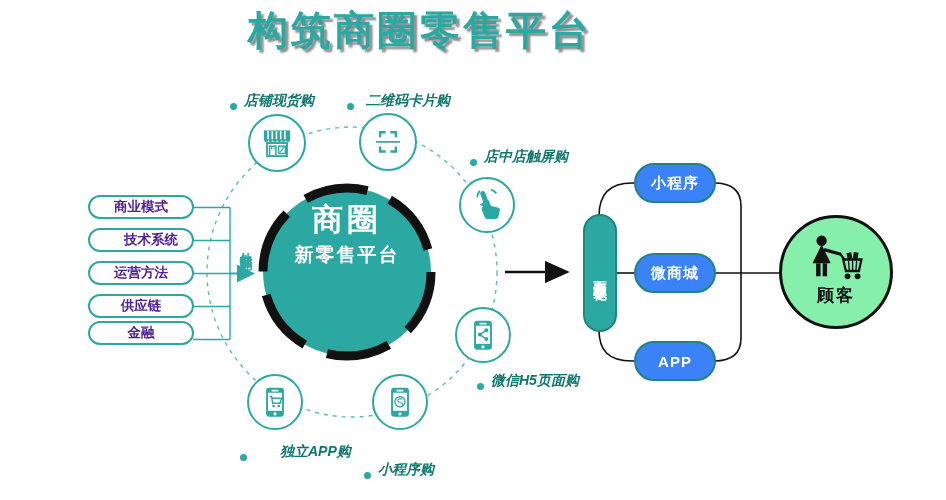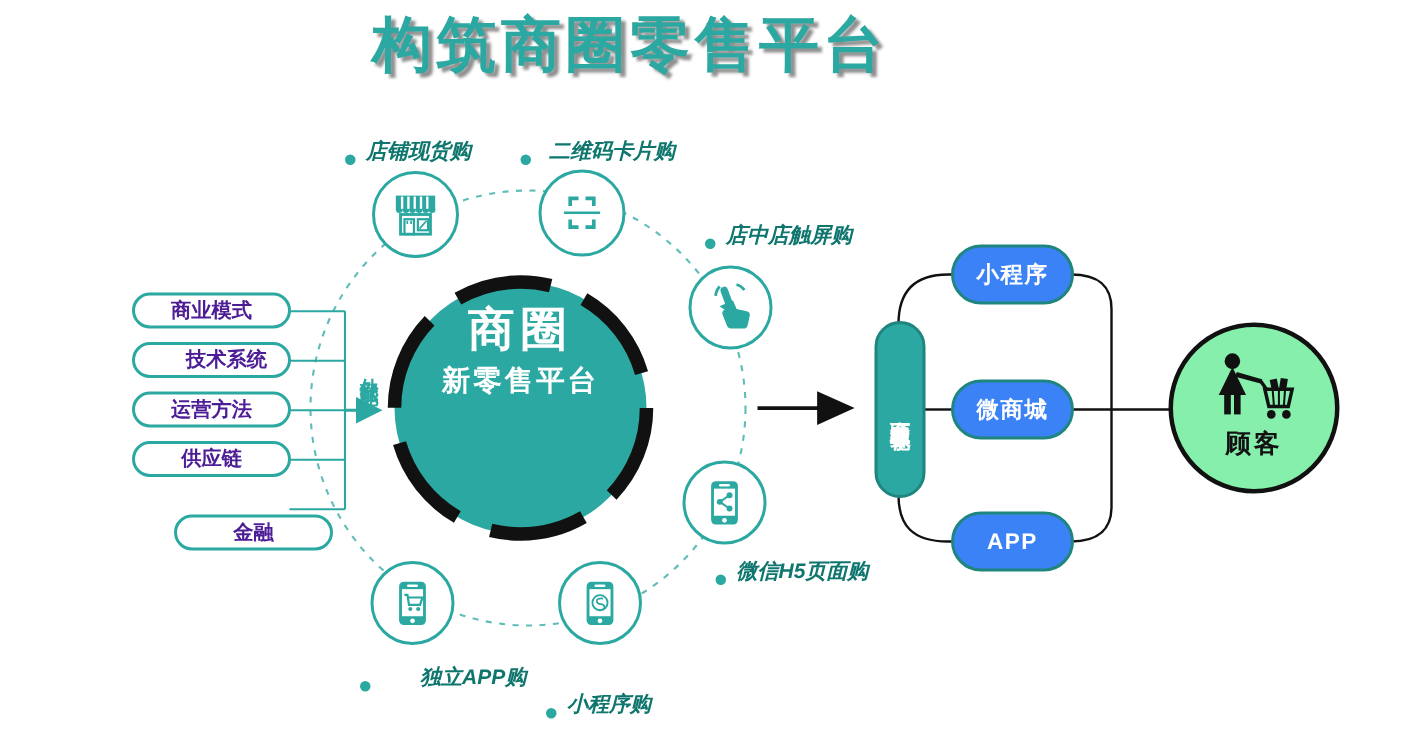--- a/index.html
+++ b/index.html
@@ -91,21 +91,21 @@
   </div>
   <div class="abs pill" style="top:228px;padding-left:20px;">
     <span>技术系统</span>
   </div>
   <div class="abs pill" style="top:261px;">
     <span>运营方法</span>
   </div>
   <div class="abs pill" style="top:294px;">
     <span>供应链</span>
   </div>
-  <div class="abs pill" style="top:343px;margin-left:28px;">
+  <div class="abs pill" style="top:321px;">
     <span>金融</span>
   </div>
 
   <div class="abs vlabel" style="left:239px;top:242px;height:64px;">外部赋能</div>
 
   <div class="abs center-text">
     <div class="center-l1">商圈</div>
     <div class="center-l2">新零售平台</div>
   </div>
 

